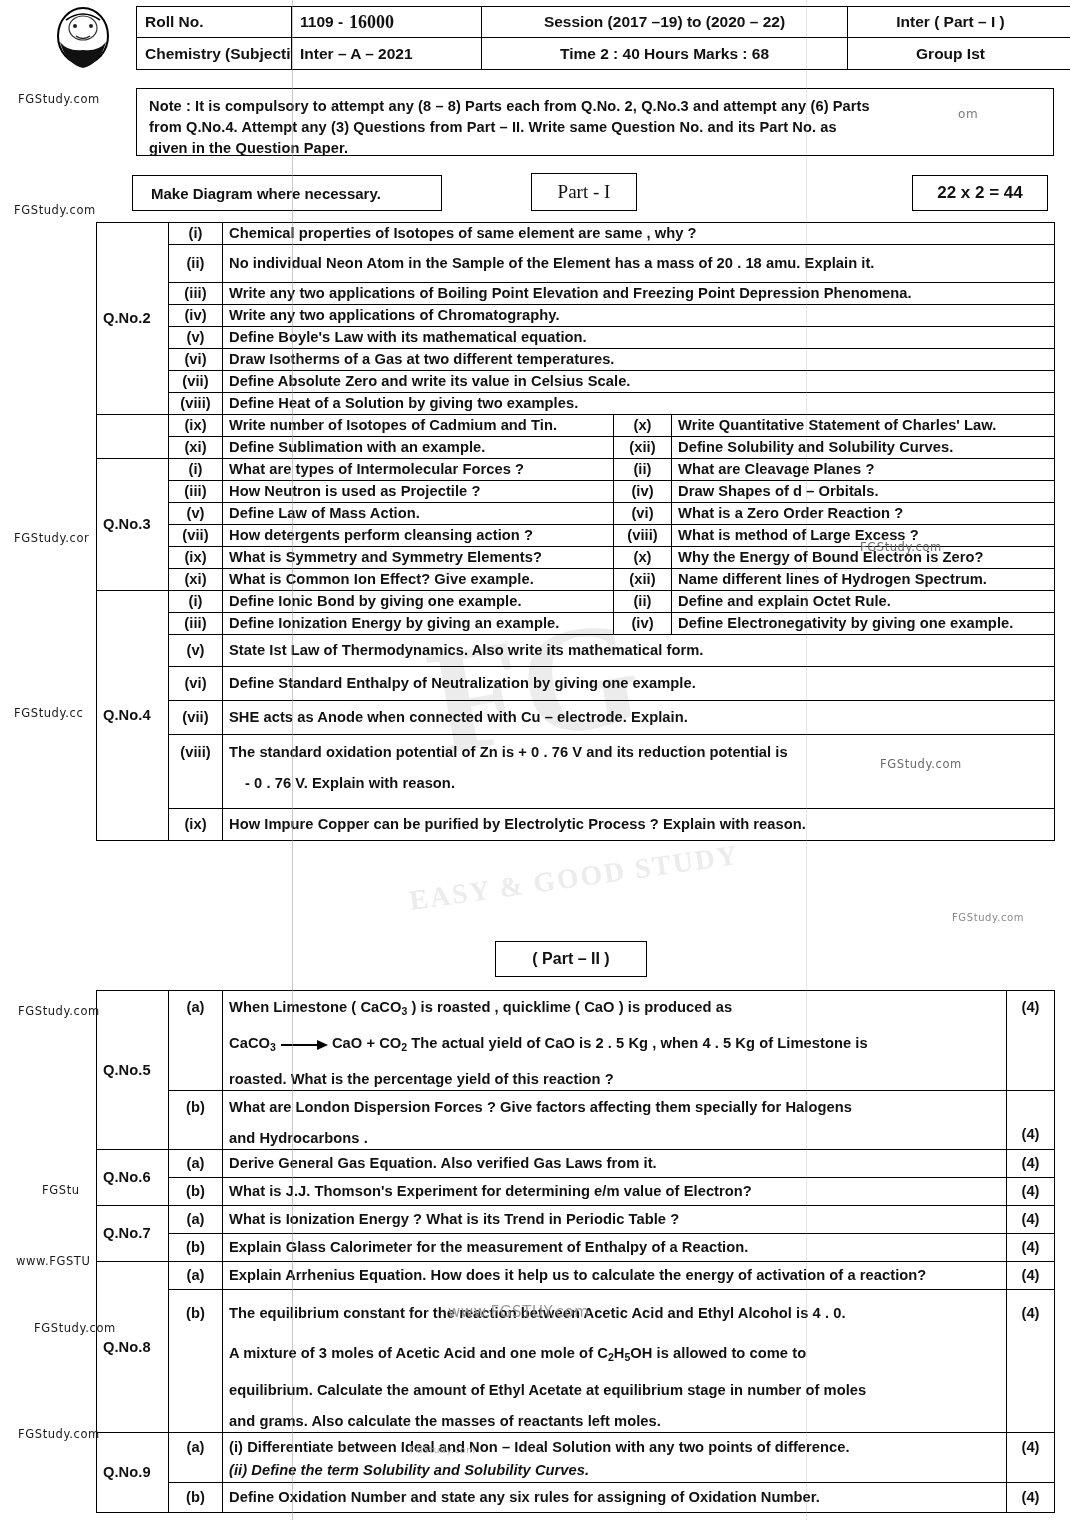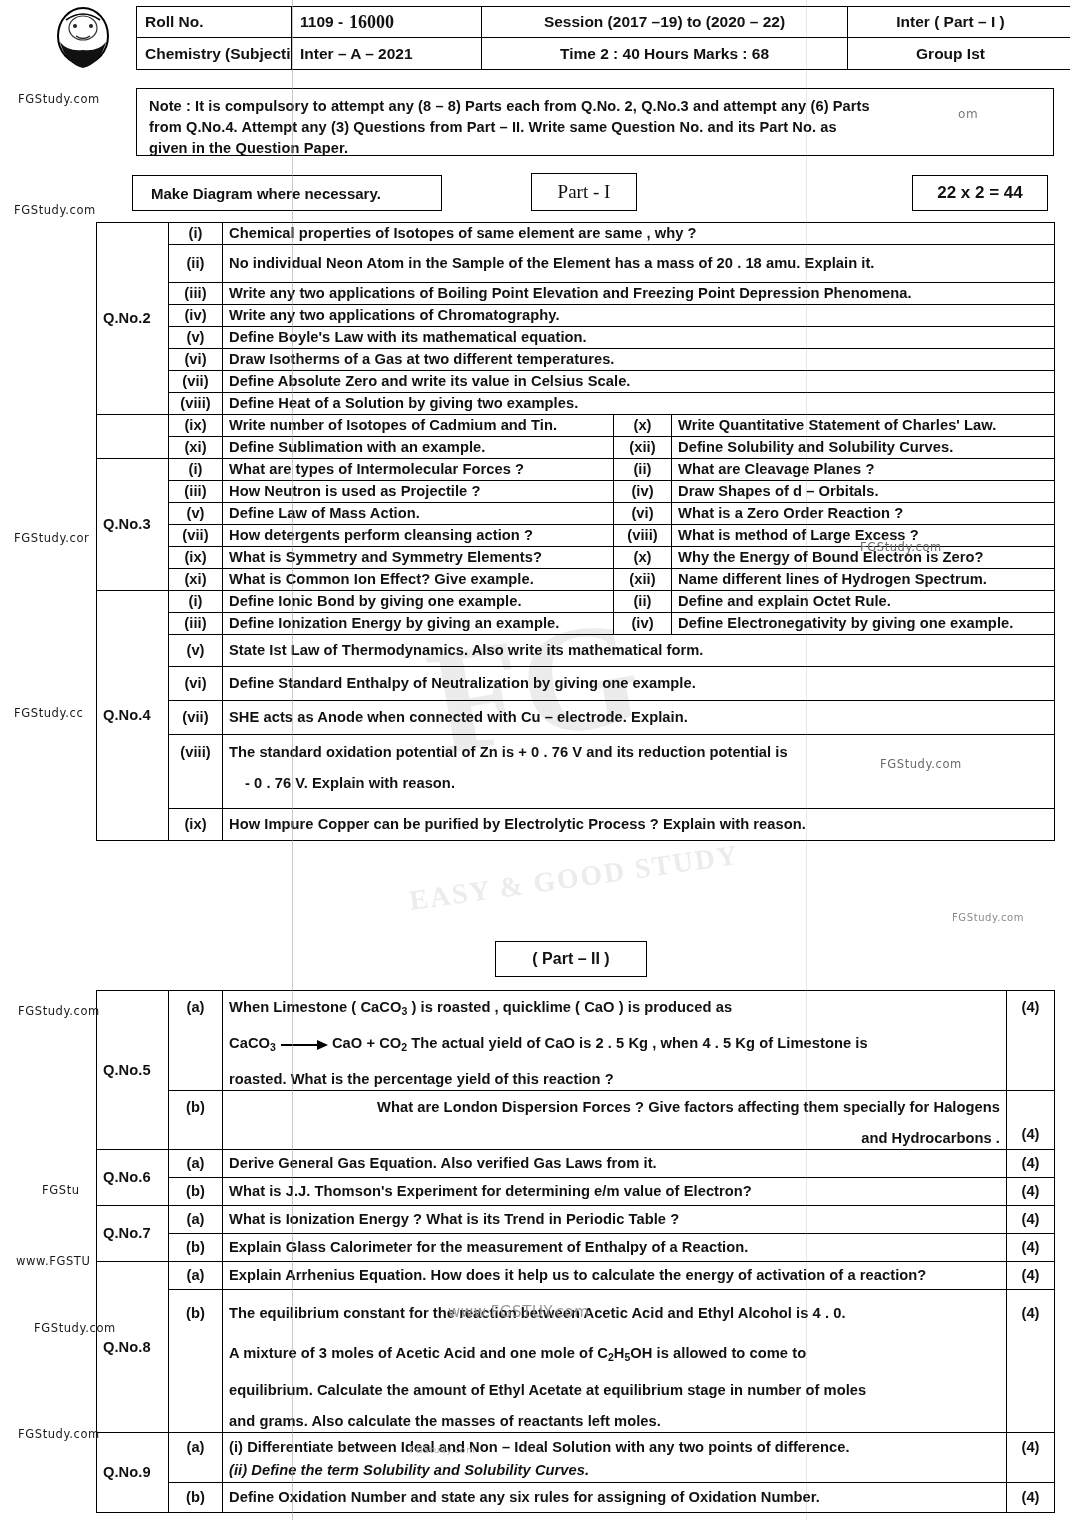--- a/index.html
+++ b/index.html
@@ -353,21 +353,21 @@
         <td class="rn" style="vertical-align:top;padding-top:7px;">(a)</td>
         <td class="txt" style="vertical-align:top;padding-top:7px;height:92px;">
           <div><span>When   Limestone  ( CaCO</span><sub>3</sub><span> )  is  roasted ,  quicklime ( CaO )  is  produced  as</span></div>
           <div style="margin-top:13px;"><span>CaCO</span><sub>3</sub><span class="arrow"></span><span>CaO + CO</span><sub>2</sub><span>  The  actual  yield of CaO is 2 . 5 Kg , when  4 . 5 Kg of  Limestone  is</span></div>
           <div style="margin-top:13px;">roasted. What is  the  percentage  yield  of this  reaction ?</div>
         </td>
         <td class="mk" style="vertical-align:top;padding-top:7px;">(4)</td>
       </tr>
       <tr>
         <td class="rn" style="vertical-align:top;padding-top:7px;">(b)</td>
-        <td class="txt" style="vertical-align:top;padding-top:7px;height:58px;text-align:right;">
+        <td class="txt" style="vertical-align:top;padding-top:7px;height:58px;">
           <div>What  are London Dispersion Forces ? Give factors affecting them  specially for Halogens</div>
           <div style="margin-top:12px;">and  Hydrocarbons .</div>
         </td>
         <td class="mk" style="vertical-align:bottom;padding-bottom:5px;">(4)</td>
       </tr>
 
       <tr>
         <td class="qn" rowspan="2">Q.No.6</td>
         <td class="rn">(a)</td>
         <td class="txt" style="height:28px">Derive General Gas Equation. Also verified  Gas  Laws from it.</td>

